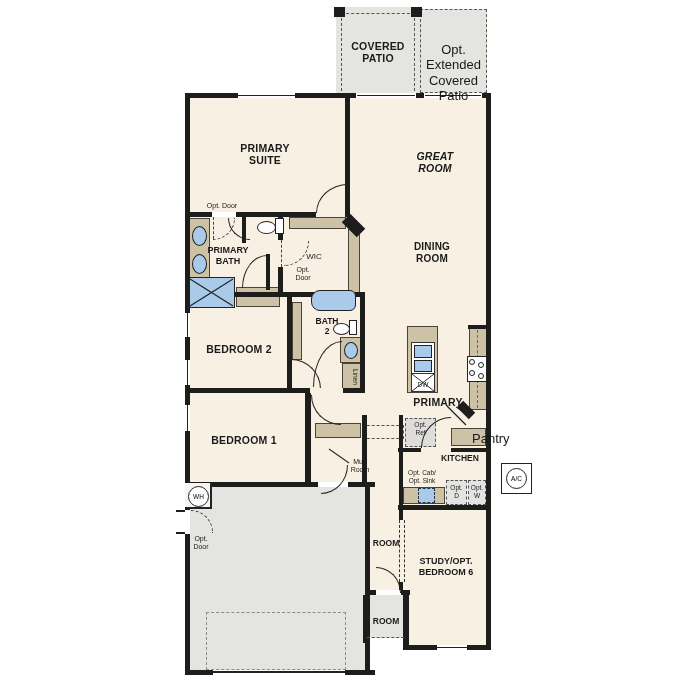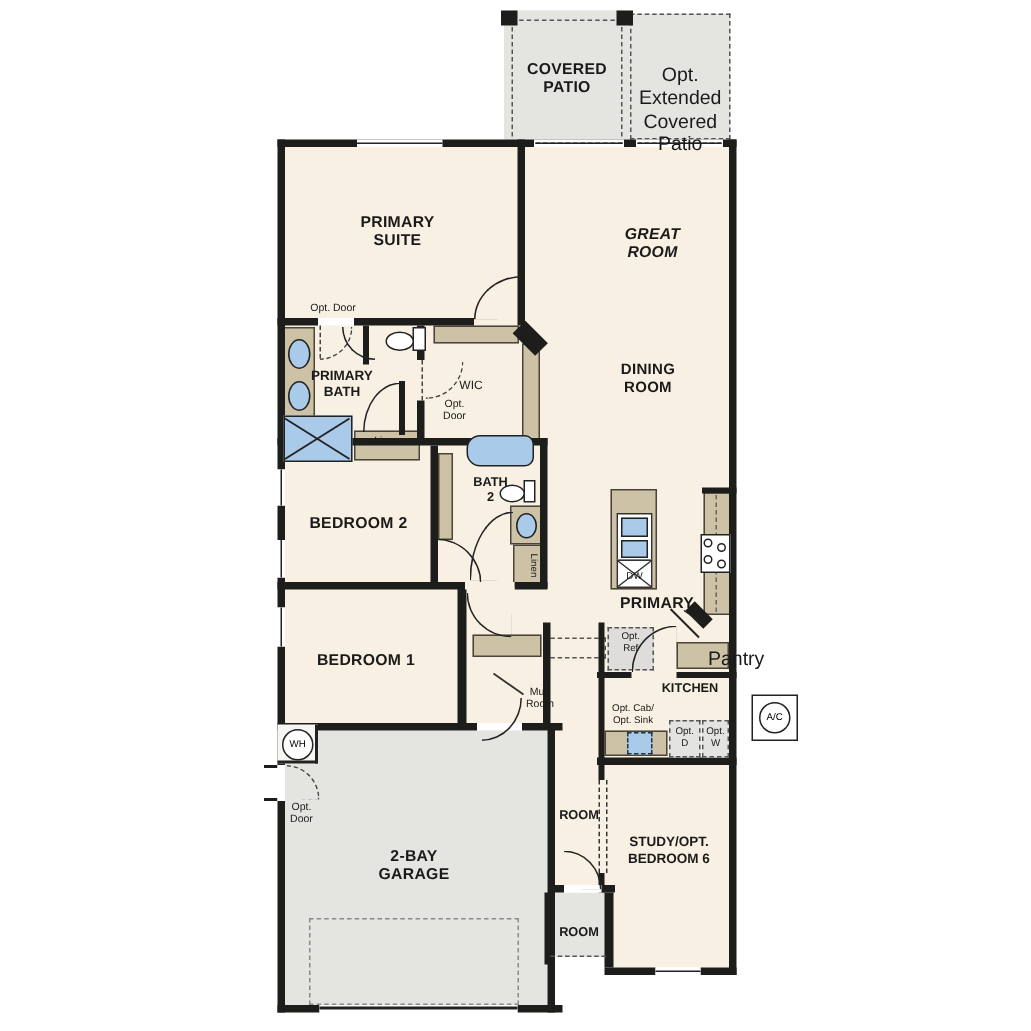--- a/index.html
+++ b/index.html
@@ -207,22 +207,20 @@
 2</div>
   <div class="lbl big" style="left:190px;top:343px;width:98px;">BEDROOM 2</div>
   <div class="lbl big" style="left:195px;top:434px;width:98px;">BEDROOM 1</div>
   <div class="lbl big" style="left:406px;top:396px;width:64px;">PRIMARY</div>
   <div class="lbl med" style="left:430px;top:453px;width:60px;">KITCHEN</div>
   <div class="lbl sm" style="left:342px;top:458px;width:36px;">Mud
 Room</div>
   <div class="lbl sm75" style="left:472px;top:431px;width:34px;">Pantry</div>
   <div class="lbl med" style="left:368px;top:538px;width:36px;">ROOM</div>
   <div class="lbl med" style="left:368px;top:616px;width:36px;">ROOM</div>
-  <div class="lbl big" style="left:230px;top:565px;width:92px;">2-BAY
-GARAGE</div>
   <div class="lbl med9" style="left:406px;top:556px;width:80px;">STUDY/OPT.
 BEDROOM 6</div>
   <div class="lbl sm" style="left:236px;top:291px;width:44px;">Linen</div>
   <div class="lbl sm65 vert" style="left:345px;top:365px;width:14px;height:24px;">Linen</div>
   <div class="lbl sm" style="left:198px;top:202px;width:48px;">Opt. Door</div>
   <div class="lbl sm" style="left:288px;top:266px;width:30px;">Opt.
 Door</div>
   <div class="lbl sm" style="left:186px;top:535px;width:30px;">Opt.
 Door</div>
   <div class="lbl sm65" style="left:405px;top:421px;width:31px;">Opt.

